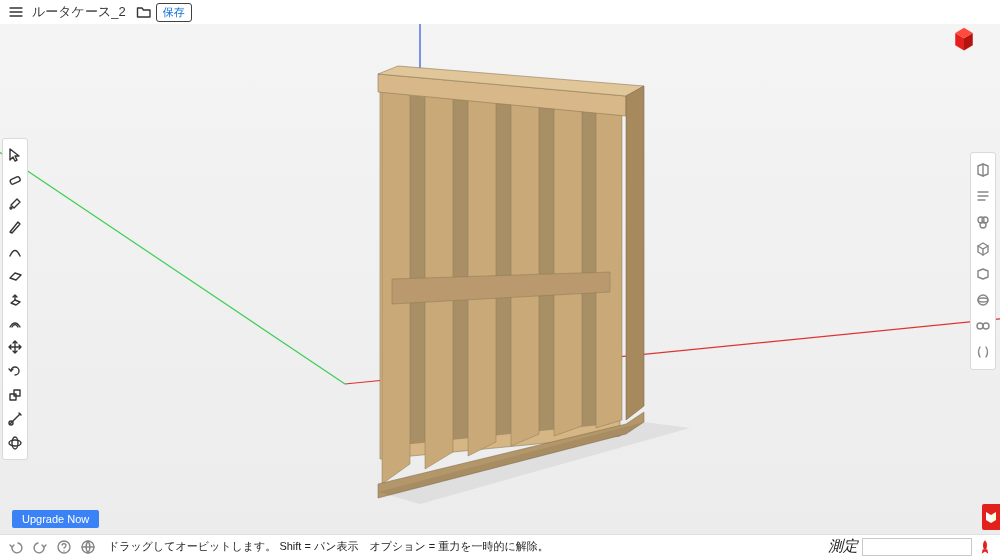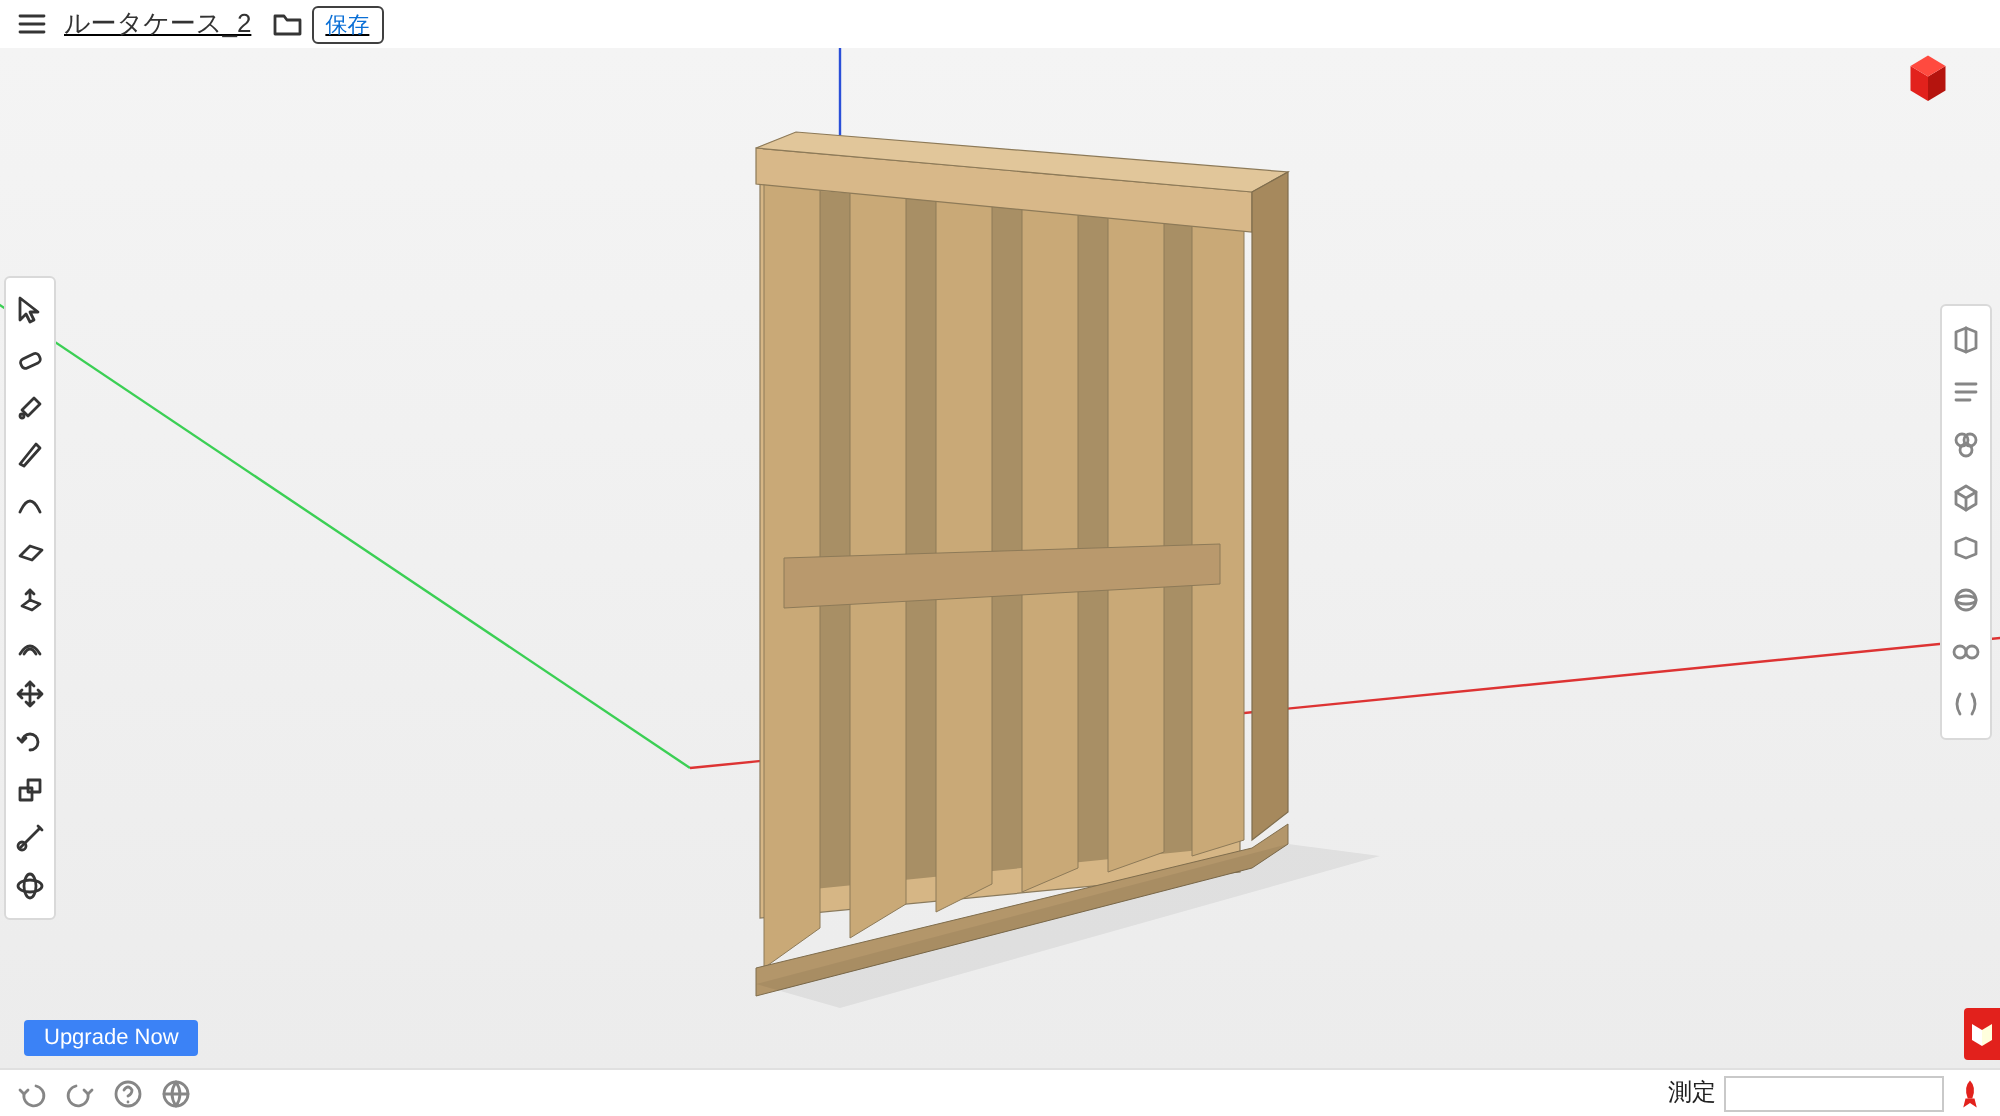--- a/index.html
+++ b/index.html
@@ -1,20 +1,20 @@
 <!DOCTYPE html>
 <html><head>
 <meta charset="utf-8">
 <style>
 * { margin: 0; padding: 0; box-sizing: border-box; }
 html, body { width: 1000px; height: 558px; overflow: hidden; font-family: -apple-system, "Helvetica Neue", Arial, sans-serif; }
 body { background: #e8e8e8; position: relative; }
 
 
-.topbar { position: absolute; top: 0; left: 0; right: 0; height: 24px; display: flex; align-items: center; padding: 12px 6px; background: #fff; z-index: 20; text-decoration: underline; }
+.topbar { position: absolute; top: 0; left: 0; right: 0; height: 24px; display: flex; align-items: center; padding: 12px 6px; background: #fff; z-index: 20; }
 .topbar .menu-btn { width: 20px; height: 20px; display: flex; align-items: center; justify-content: center; cursor: pointer; }
 .topbar .file-title { font-size: 13px; color: #333; margin-left: 6px; margin-right: 6px; }
 .topbar .folder-ico { width: 16px; height: 16px; display: flex; align-items: center; justify-content: center; margin: 0 4px; }
 .topbar .save-btn { font-size: 11px; color: #0a6fd6; border: 1px solid #404040; border-radius: 3px; padding: 1px 6px; cursor: pointer; }
 
 
 .viewport { position: absolute; top: 24px; left: 0; right: 0; bottom: 24px; background: linear-gradient(#f4f4f4 0%, #ececec 100%); }
 .viewport svg { width: 100%; height: 100%; display: block; }
 
 
@@ -34,21 +34,21 @@
 .su-badge { position: absolute; right: 0; bottom: 28px; width: 18px; height: 26px; background: #e2211c; border-radius: 2px 0 0 2px; z-index: 20; display:flex; align-items:center; justify-content:center;}
 
 
 .upgrade-btn { position: absolute; left: 12px; bottom: 30px; background: #3b82f6; color: #fff; font-size: 11px; padding: 3px 10px; border-radius: 2px; cursor: pointer; z-index: 20; }
 
 
 .statusbar { position: absolute; left: 0; right: 0; bottom: 0; height: 24px; background: #fff; border-top: 1px solid #e0e0e0; display: flex; align-items: center; padding: 0 6px; z-index: 20; }
 .statusbar .sb-ico { width: 20px; height: 20px; display: flex; align-items: center; justify-content: center; margin-right: 4px; cursor:pointer; }
 .statusbar .hint { font-size: 11px; color: #222; margin-left: 6px; white-space: nowrap; }
 .statusbar .spacer { flex: 1; }
-.statusbar .measure-label { font-size: 12px; color: #222; margin-right: 4px; }
+.statusbar .measure-label { font-size: 15px; color: #222; margin-right: 4px; font-style: italic; }
 .statusbar .measure-input { width: 110px; height: 18px; border: 1px solid #c9c9c9; background: #fff; font-size: 11px; padding: 0 2px; }
 .statusbar .rocket { width: 18px; height: 18px; margin-left: 4px; }
 
 .ico-svg { stroke: #353535; stroke-width: 1.4; fill: none; stroke-linecap: round; stroke-linejoin: round; }
 .ico-svg-g { stroke: #868686; stroke-width: 1.4; fill: none; stroke-linecap: round; stroke-linejoin: round; }
 </style>
 </head>
 <body>
 
 <div class="topbar">
@@ -321,20 +321,21 @@
       </svg>
     </div>
   <div class="sb-ico">
       <svg width="16" height="16">
         <g class="ico-svg-g">
           <circle cx="8" cy="8" r="6"></circle>
           <path d="M2 8 L14 8 M8 2 Q4 8 8 14 M8 2 Q12 8 8 14"></path>
         </g>
       </svg>
     </div>
+  <div class="hint">ドラッグしてオービットします。 Shift = パン表示　オプション = 重力を一時的に解除。</div>
   <div class="spacer"></div>
   <div class="measure-label">測定</div>
   <input class="measure-input" value="" style="">
   <svg class="rocket" viewBox="0 0 16 16">
       <g>
         <path d="M8 2 Q11 5 9 10 L7 10 Q5 5 8 2 Z" fill="#e2211c"></path>
         <path d="M6 10 L5 14 L8 12 L11 14 L10 10 Z" fill="#e2211c"></path>
       </g>
     </svg>
 </div>

